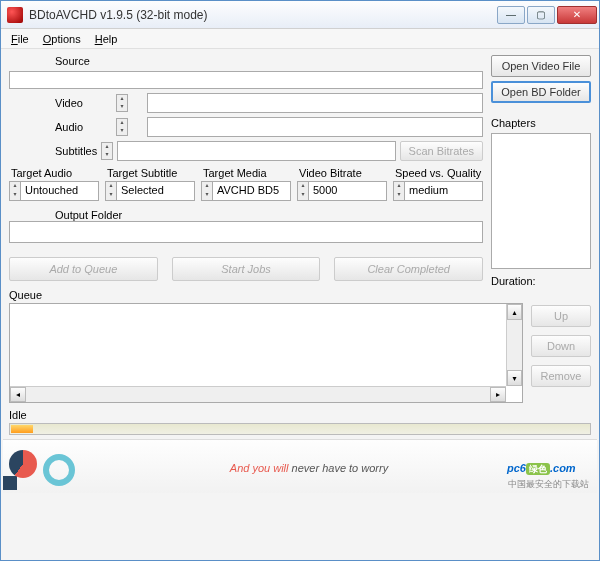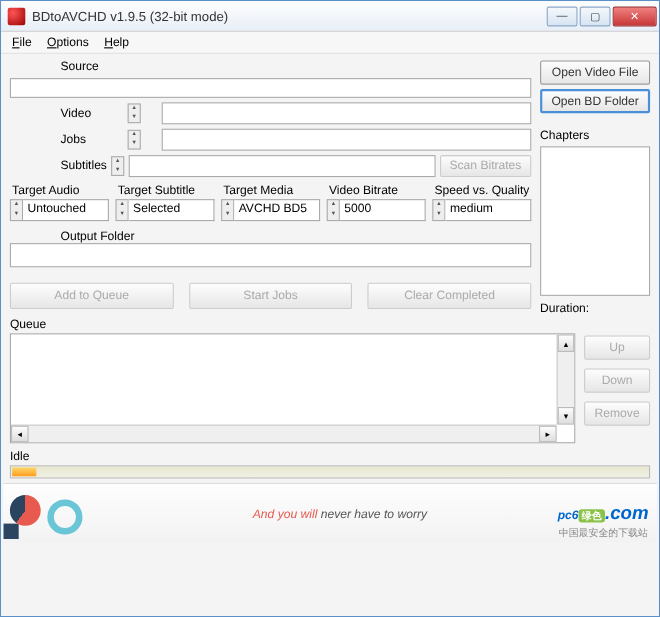--- a/index.html
+++ b/index.html
@@ -1,18 +1,18 @@
 <!DOCTYPE html>
 <html><head>
 <meta charset="utf-8">
 <style>
 * { box-sizing: border-box; margin: 0; padding: 0; font-family: "Segoe UI", Tahoma, sans-serif; font-size: 11px; }
 body { background: #fff; width: 600px; height: 561px; overflow: hidden; }
 
-.window { width: 600px; height: 561px; border: 1px solid #5a8fc7; background: #e5e5e5; display: flex; flex-direction: column; }
+.window { width: 600px; height: 561px; border: 1px solid #5a8fc7; background: #eab308; display: flex; flex-direction: column; }
 
 .titlebar { height: 28px; background: linear-gradient(#fdfdfe, #e8eef7); display: flex; align-items: center; padding: 0 2px 0 6px; border-bottom: 1px solid #d0d0d0; }
 .titlebar .icon { width: 16px; height: 16px; background: radial-gradient(circle at 30% 30%, #f55, #900); border-radius: 2px; margin-right: 6px; }
 .titlebar .title { flex: 1; color: #333; font-size: 12px; }
 .titlebar .winbtns { display: flex; gap: 0; }
 .winbtn { width: 28px; height: 18px; border: 1px solid #8aa7c7; border-radius: 2px; margin-left: 2px; display: flex; align-items: center; justify-content: center; font-size: 10px; color: #344; background: linear-gradient(#f4f8fc, #d7e4f2); }
 .winbtn.close { background: linear-gradient(#f08080, #c83838); color: #fff; border-color: #a03030; width: 40px; }
 
 .menubar { height: 20px; display: flex; align-items: center; padding: 0 4px; gap: 2px; background: #f7f7f7; border-bottom: 1px solid #e0e0e0; }
 .menuitem { padding: 2px 6px; cursor: default; }
@@ -42,21 +42,21 @@
 
 .params { display: flex; gap: 6px; margin-top: 2px; }
 .pcol { flex: 1; display: flex; flex-direction: column; gap: 2px; }
 .pcol .plabel { font-size: 11px; padding-left: 2px; }
 .pfield { display: flex; height: 20px; }
 .pfield .stepper { height: 20px; }
 .pfield .pval { flex: 1; border: 1px solid #aaa; border-left: none; background: #fff; padding: 2px 4px; white-space: nowrap; overflow: hidden; }
 
 .outrow { margin-top: 4px; }
 
-.jobbtns { display: flex; gap: 14px; margin-top: 10px; margin-bottom: 6px; }
+.jobbtns { display: flex; gap: 14px; margin-top: 10px; margin-bottom: 6px; font-style: italic; }
 .jobbtns .btn { flex: 1; height: 24px; }
 
 .queuebox { height: 100px; border: 1px solid #aaa; background: #fff; position: relative; }
 .queuebox .vscroll { position: absolute; right: 0; top: 0; bottom: 16px; width: 16px; background: #efefef; border-left: 1px solid #ccc; }
 .queuebox .hscroll { position: absolute; left: 0; right: 16px; bottom: 0; height: 16px; background: #efefef; border-top: 1px solid #ccc; }
 .queuebox .sbtn { position: absolute; background: linear-gradient(#fdfdfd,#ddd); border: 1px solid #bbb; font-size: 8px; display:flex; align-items:center; justify-content:center; }
 
 .chapters { flex: 1; border: 1px solid #aaa; background: #fff; min-height: 130px; }
 .durlabel { font-size: 11px; margin-top: 2px; }
 
@@ -111,21 +111,21 @@
         <div class="lblrow">
           <div class="lbl">Video</div>
           <div class="stepper">
               <span>▴</span>
               <span>▾</span>
             </div>
           <input class="tbox" value="" style="">
         </div>
 
         <div class="lblrow">
-          <div class="lbl">Jobs</div>
+          <div class="lbl">Audio</div>
           <div class="stepper">
               <span>▴</span>
               <span>▾</span>
             </div>
           <input class="tbox" value="" style="">
         </div>
 
         <div class="subrow">
           <div class="lbl">Subtitles</div>
           <div class="stepper">
@@ -243,19 +243,19 @@
     <div class="banner">
       <div class="deco">
         <div class="sq"></div>
           <div class="c1"></div>
           <div class="c2"></div>
       </div>
       <div class="txt">
         <span class="red">And you will </span><span>never have to worry</span>
       </div>
       <div class="logo">
-        <span>pc6</span><span class="g">绿色</span><span style="font-size:17px">.com</span>
+        <span>pc6</span><span class="g">绿色</span><span style="font-size:11px">.com</span>
       </div>
       <div class="sub">中国最安全的下载站</div>
     </div>
 
   </div>
 </div>
 
 </body></html>

